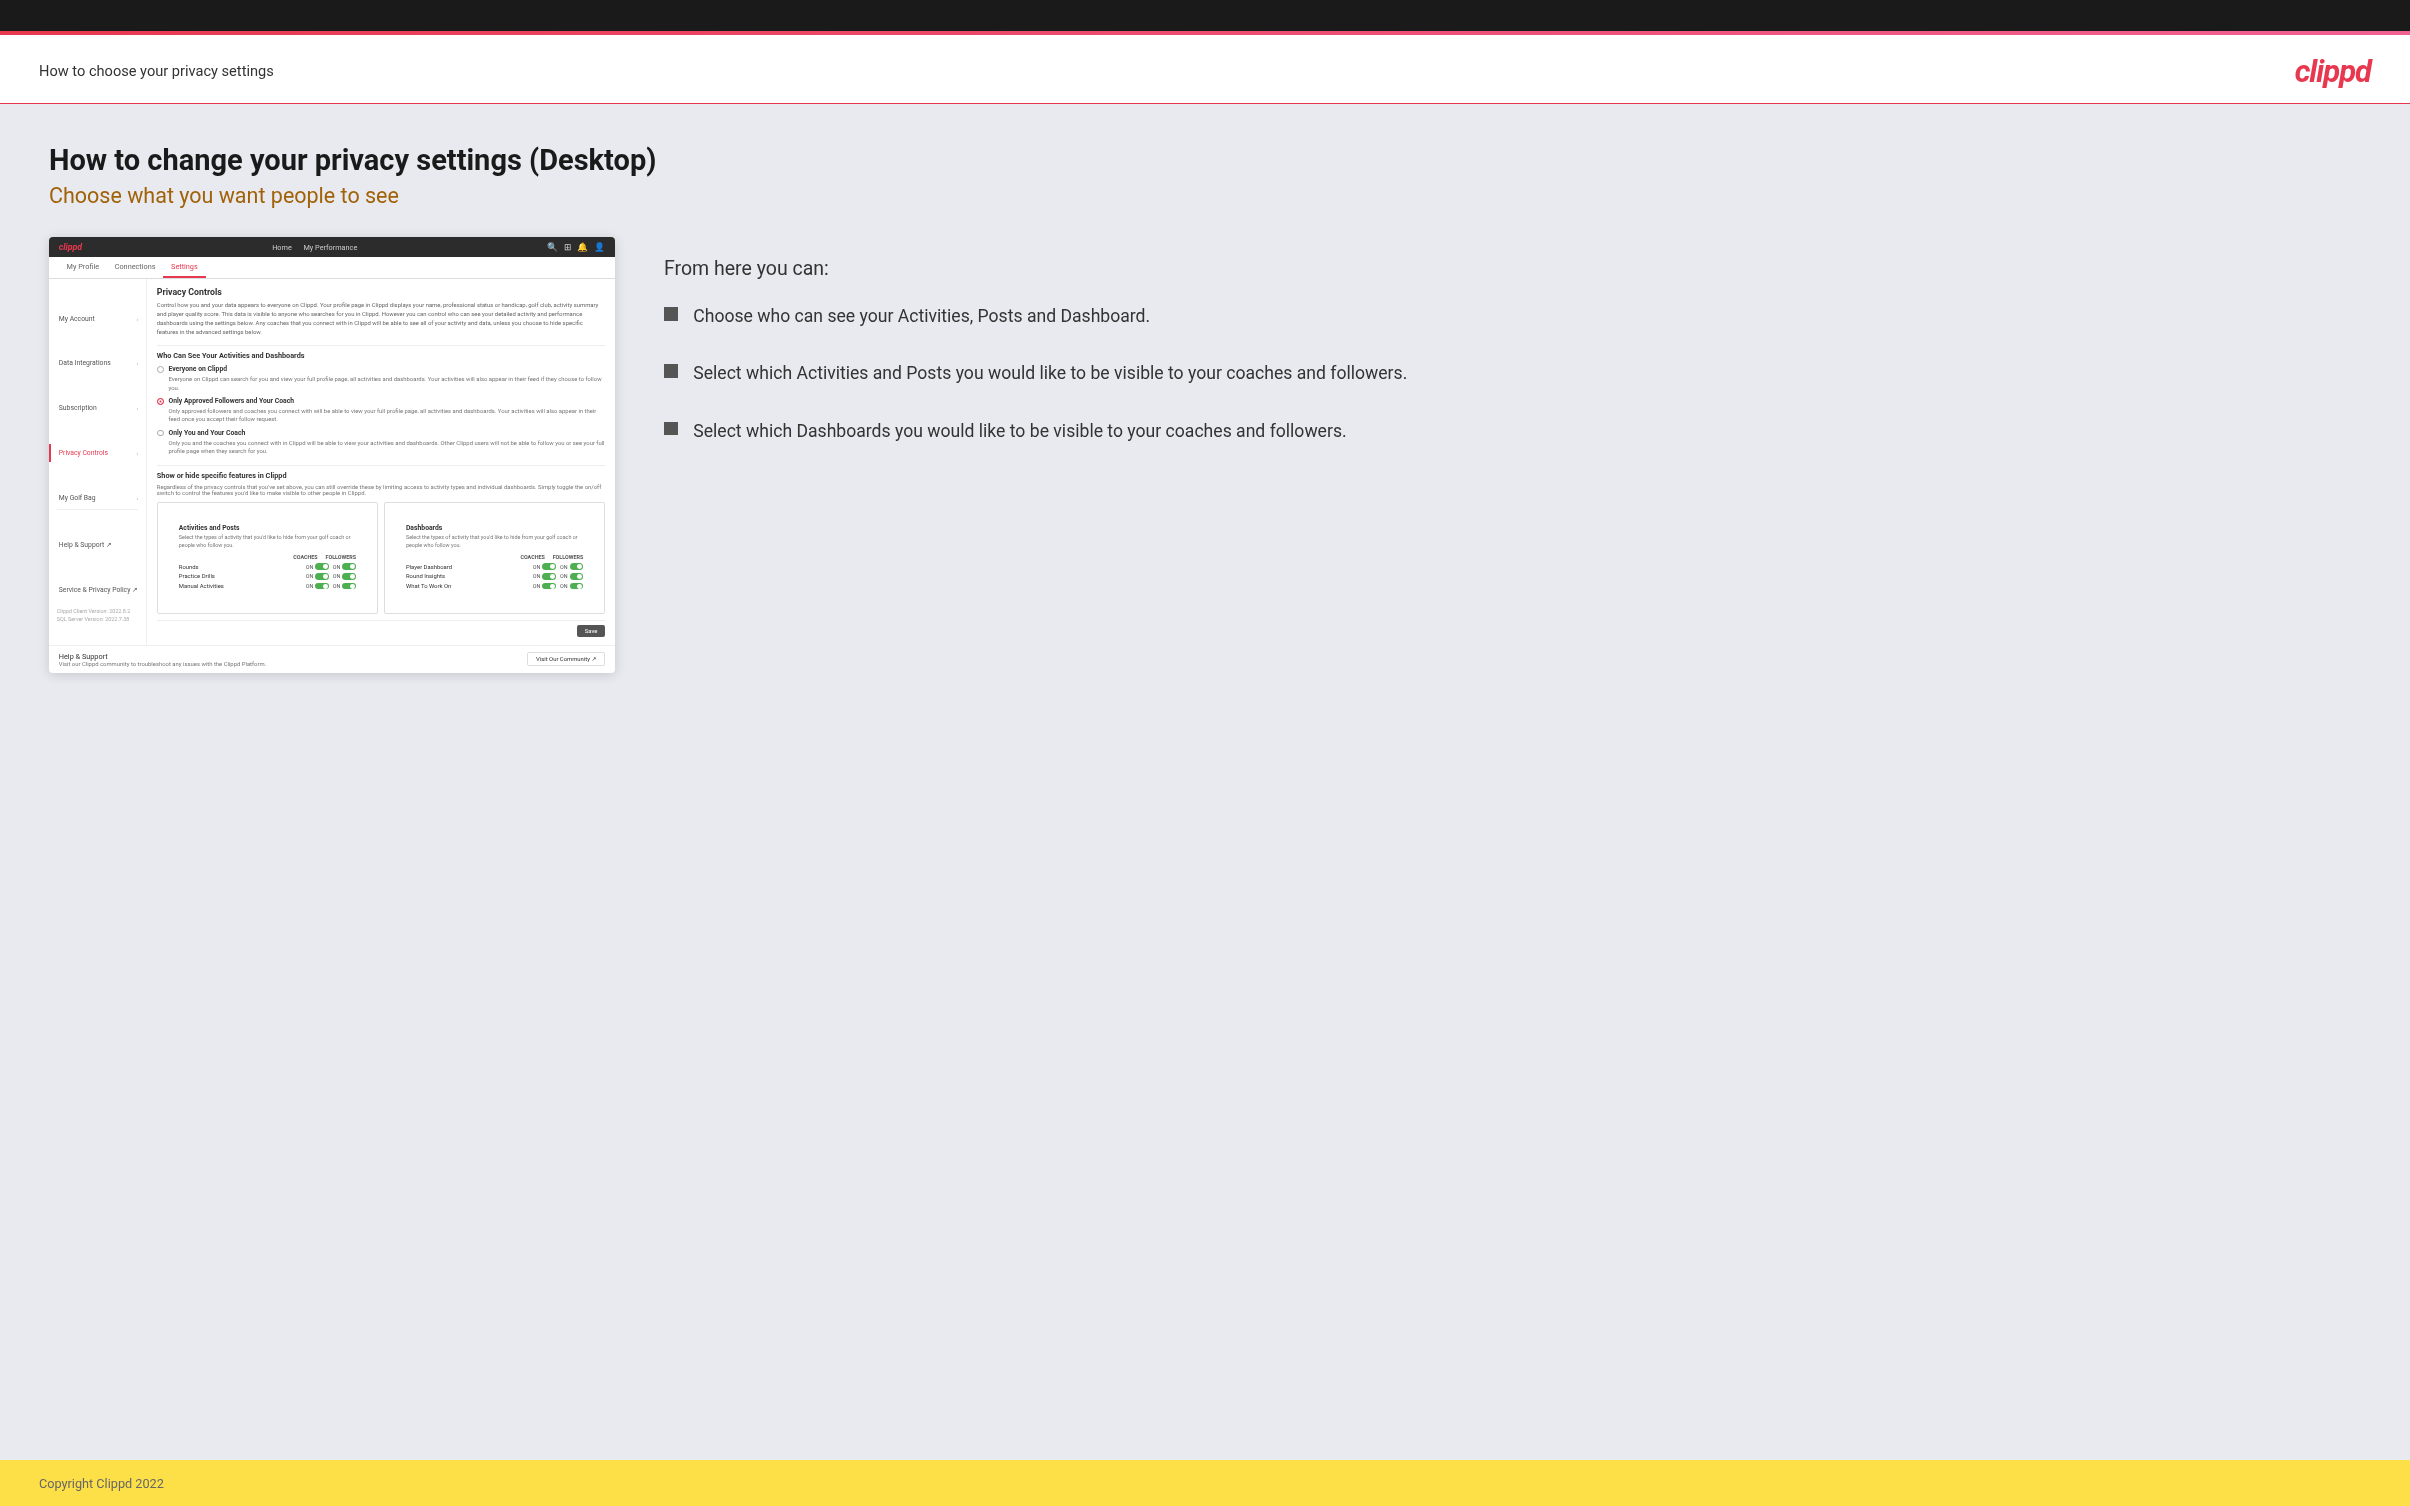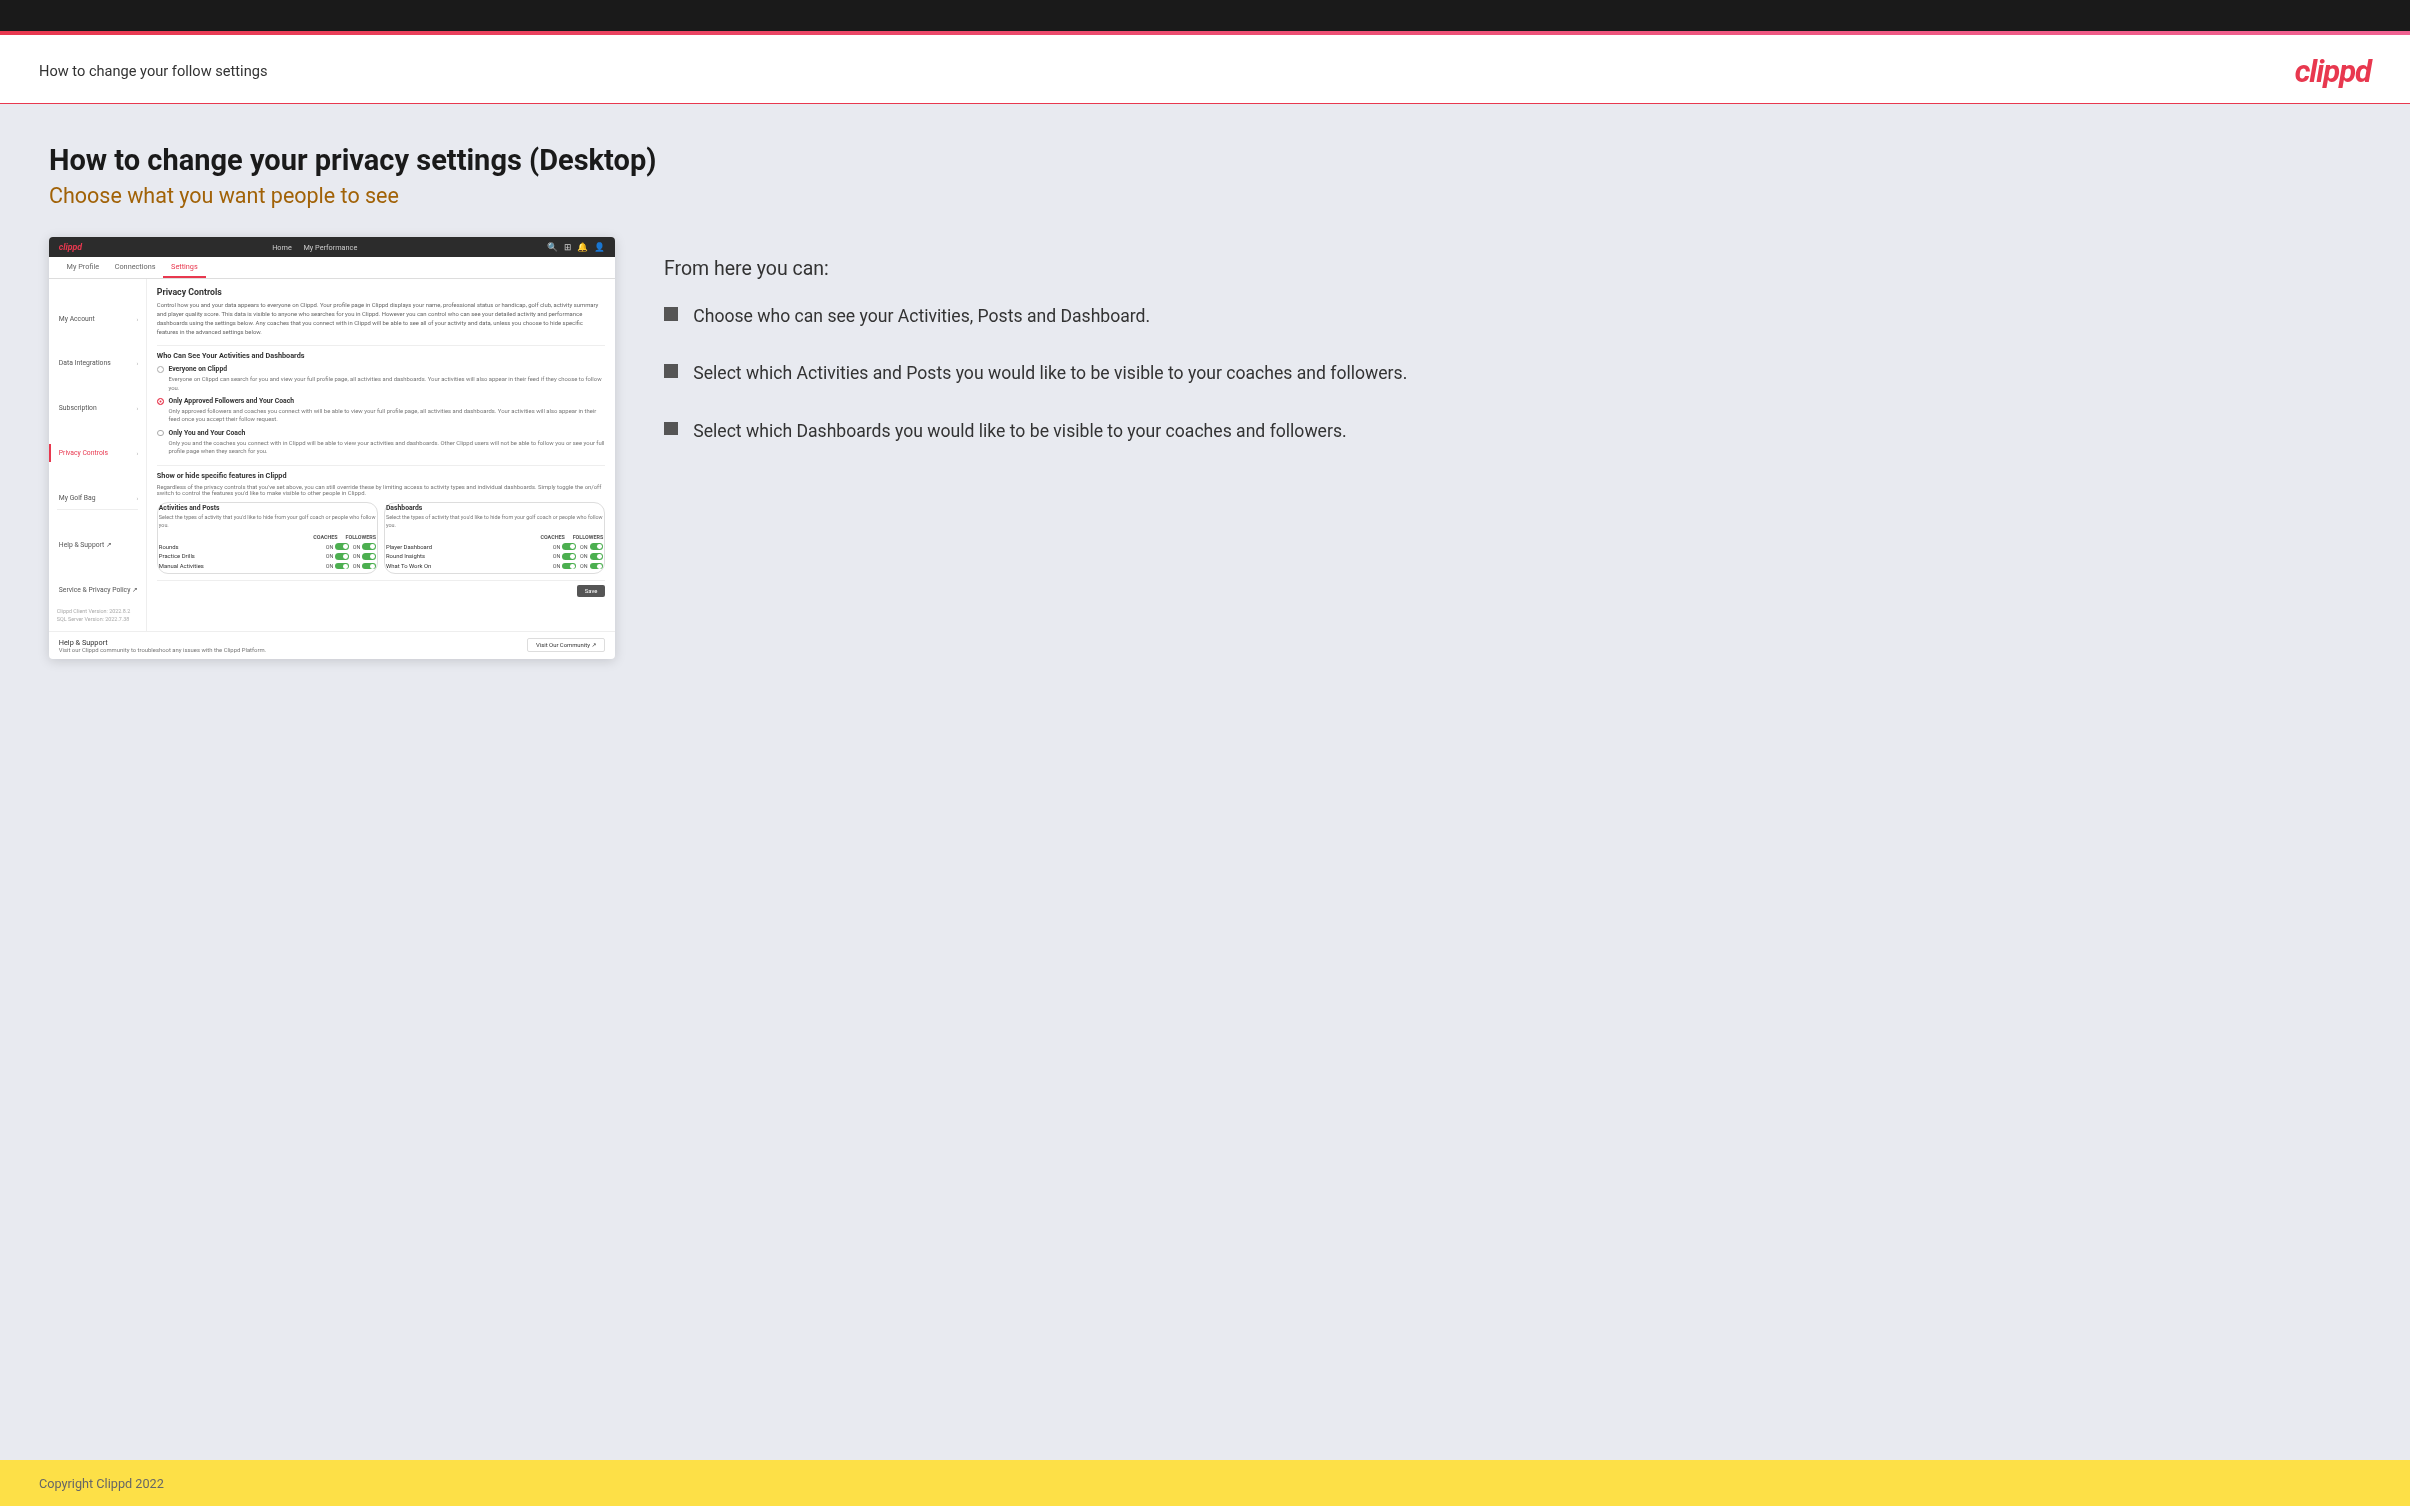--- a/index.html
+++ b/index.html
@@ -251,22 +251,22 @@
       margin-bottom: 5.9px;
     }
 
     .mini-toggles-row {
       display: flex;
       gap: 5.9px;
     }
     .mini-toggle-panel {
       flex: 1;
       border: 1px solid #ddd;
-      padding: 1px;
-      border-radius: 11px;
+      padding: 21px;
+      border-radius: 2px;
     }
     .mini-toggle-panel-title {
       font-size: 6.8px;
       font-weight: 700;
       color: #333;
       margin-bottom: 2.9px;
     }
     .mini-toggle-panel-desc {
       font-size: 5.4px;
       color: #777;
@@ -410,21 +410,21 @@
     }
   </style>
 </head>
 <body>
 
 <div class="top-bar">
   <div class="top-bar-accent"></div>
 </div>
 
 <div class="header">
-  <span class="header-title">How to change your follow settings</span>
+  <span class="header-title">How to choose your privacy settings</span>
   <span class="logo">clippd</span>
 </div>
 
 <div class="main-content">
   <h1 class="page-heading">How to change your privacy settings (Desktop)</h1>
   <p class="page-subheading">Choose what you want people to see</p>
 
   <div class="content-row">
 
     <div class="screenshot-wrapper">

